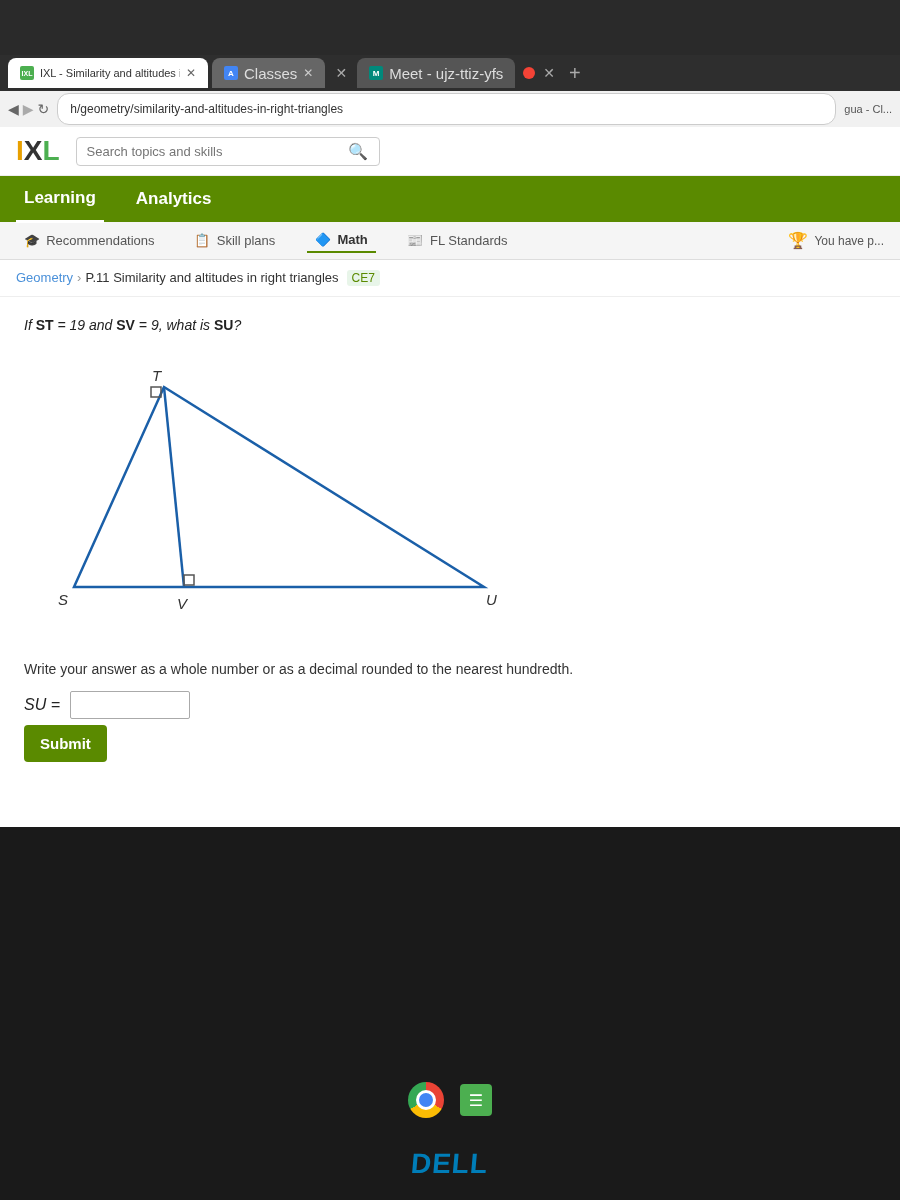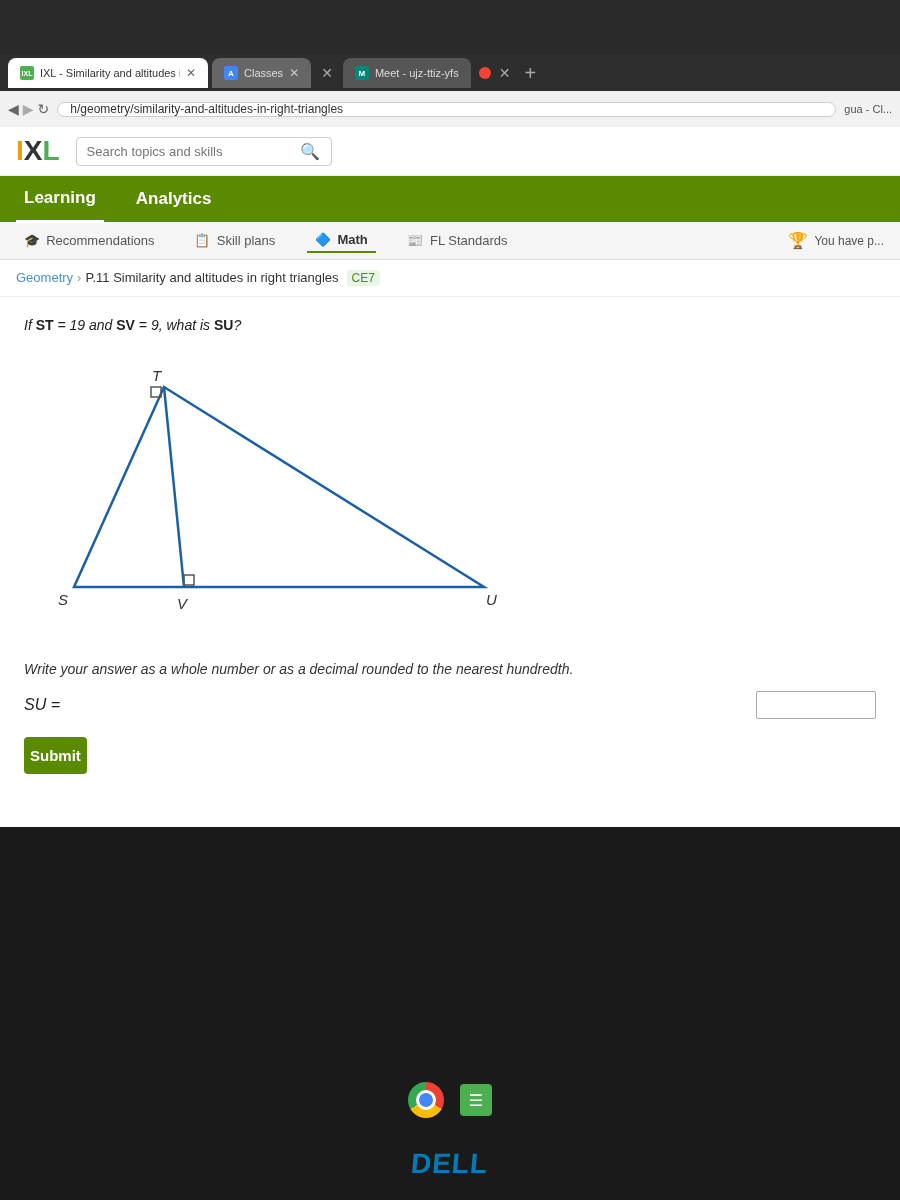--- a/index.html
+++ b/index.html
@@ -79,21 +79,21 @@
     }
 
     .address-bar {
       flex: 1;
       background: white;
       border: 1px solid #ccc;
       border-radius: 12px;
       padding: 4px 12px;
       font-size: 12px;
       color: #333;
-      height: 15px;
+      height: 32px;
       display: flex;
       align-items: center;
     }
 
     
     .ixl-site {
       background: #fff;
       width: 100%;
       min-height: 700px;
     }
@@ -117,21 +117,21 @@
     .ixl-logo .i-letter { color: #e8a000; }
     .ixl-logo .x-letter { color: #333; }
     .ixl-logo .l-letter { color: #4CAF50; }
 
     .search-bar {
       display: flex;
       align-items: center;
       border: 1px solid #ccc;
       border-radius: 4px;
       padding: 4px 10px;
-      width: 256px;
+      width: 304px;
       gap: 8px;
     }
 
     .search-bar input {
       border: none;
       outline: none;
       font-size: 13px;
       color: #666;
       width: 100%;
     }
@@ -258,30 +258,28 @@
 
     
     .answer-area {
       margin-top: 8px;
       padding: 8px 0;
     }
 
     .answer-instruction {
       font-size: 14px;
       color: #333;
-      font-style: italic;
       margin-bottom: 14px;
     }
 
     .su-row {
       display: flex;
       align-items: center;
       gap: 10px;
-      margin-bottom: 18px;
-      justify-content: space-between;
+      margin-bottom: 6px;
     }
 
     .su-label {
       font-size: 16px;
       color: #222;
       font-style: italic;
     }
 
     .su-input {
       border: 1px solid #aaa;
@@ -291,21 +289,21 @@
       padding: 4px 8px;
       font-size: 15px;
       outline: none;
     }
 
     .submit-btn {
       background: #5a8a00;
       color: white;
       border: none;
       border-radius: 4px;
-      padding: 10px 6px;
+      padding: 10px 16px;
       font-size: 15px;
       font-weight: 600;
       cursor: pointer;
     }
 
     
     .bezel-bottom {
       background: #1a1a1a;
       width: 100%;
       flex: 1;
@@ -383,29 +381,29 @@
   <div class="tab-bar">
 
     <div class="tab active">
       <div class="tab-favicon" style="background:#4CAF50; font-size:7px;">IXL</div>
       <span style="font-size:11px; max-width:140px; overflow:hidden; white-space:nowrap;">IXL - Similarity and altitudes in r</span>
       <span style="color:#666; font-size:12px; cursor:pointer;">✕</span>
     </div>
 
     <div class="tab inactive" style="background:#666;">
       <div style="width:14px;height:14px;background:#4285f4;border-radius:2px;display:flex;align-items:center;justify-content:center;color:white;font-size:8px;font-weight:bold;">A</div>
-      <span style="font-size:11px;">Classes</span>
+      <span style="font-size:15px;">Classes</span>
       <span style="color:#ccc; font-size:12px;">✕</span>
     </div>
 
     <span style="color:#aaa; font-size:14px; padding:0 6px;">✕</span>
 
     <div class="tab inactive" style="background:#555;">
       <div style="width:14px;height:14px;background:#00897b;border-radius:2px;display:flex;align-items:center;justify-content:center;color:white;font-size:8px;font-weight:bold;">M</div>
-      <span style="font-size:11px;">Meet - ujz-ttiz-yfs</span>
+      <span style="font-size:15px;">Meet - ujz-ttiz-yfs</span>
     </div>
 
     <div style="width:12px;height:12px;background:#f44336;border-radius:50%;margin-left:4px;"></div>
 
     <span style="color:#aaa; font-size:14px; padding:0 4px;">✕</span>
     <span style="color:#aaa; font-size:20px; padding:0 6px; cursor:pointer;">+</span>
   </div>
 
   <div class="address-bar-row">
     <div class="nav-buttons">

